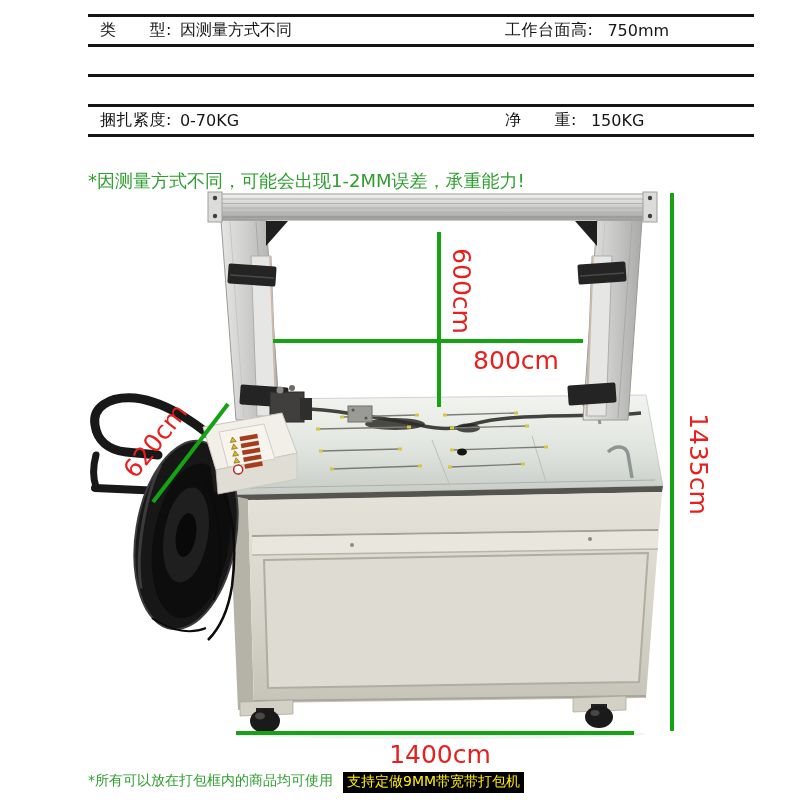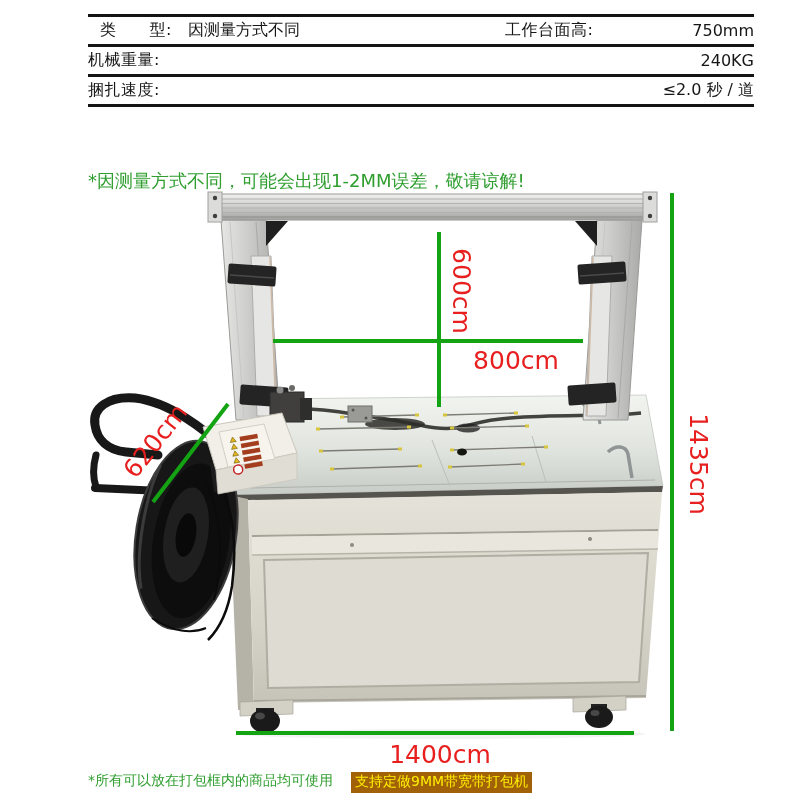--- a/index.html
+++ b/index.html
@@ -11,68 +11,70 @@
   .spec-table{
     position:absolute;left:88px;top:14px;width:666px;
     border-top:3px solid #141414;
     color:#161616;font-size:16px;
   }
   .spec-row{
     display:flex;align-items:center;height:30px;box-sizing:border-box;
     border-bottom:3px solid #141414;
   }
   .cell{display:flex;align-items:center;white-space:nowrap;}
-  .cell-left{width:417px;padding-left:12px;box-sizing:border-box;gap:16px;}
-  .cell-right{flex:1;gap:5px;justify-content:space-between;}
+  .cell-left{width:417px;padding-left:12px;box-sizing:border-box;gap:8px;}
+  .cell-right{flex:1;gap:14px;}
   .spec-label{letter-spacing:.5px;}
   
   .disclaimer{
     position:absolute;left:88px;top:169px;font-size:18px;color:#2f9e2f;white-space:nowrap;
   }
   
   .machine-svg{position:absolute;left:0;top:0;}
   .dim-label{fill:#e71f1f;font-size:25px;font-family:"DejaVu Sans","Liberation Sans",sans-serif;}
   
   .footer-note{
     position:absolute;left:88px;top:772px;font-size:14px;color:#2f9e2f;
     display:flex;align-items:flex-start;white-space:nowrap;
   }
   .footer-highlight{
-    background:#a16207;color:#ffef00;padding:1px 4px 2px 4px;margin-left:18px;
+    background:#000000;color:#ffef00;padding:1px 4px 2px 4px;margin-left:10px;
   }
 </style>
 </head>
 <body>
 
 <div class="spec-table">
   <div class="spec-row">
     <div class="cell cell-left">
       <span class="spec-label">类　　型:</span>
       <span>因测量方式不同</span>
     </div>
     <div class="cell cell-right">
       <span class="spec-label">工作台面高:</span>
       <span>750mm</span>
     </div>
   </div>
   <div class="spec-row">
+  </div>
+  <div class="spec-row">
+  </div>
+  <div class="spec-row">
+    <div class="cell cell-left">
+      <span class="spec-label">捆扎紧度:</span>
+      <span>0-70KG</span>
+    </div>
     <div class="cell cell-right">
-      <span class="spec-label">机械重量:</span>
-      <span>240KG</span>
-    </div>
-  </div>
-  <div class="spec-row">
-    <div class="cell cell-right">
-      <span class="spec-label">捆扎速度:</span>
-      <span>≤2.0 秒 / 道</span>
+      <span class="spec-label">净　　重:</span>
+      <span>150KG</span>
     </div>
   </div>
 </div>
 
-<div class="disclaimer">*因测量方式不同，可能会出现1-2MM误差，敬请谅解!</div>
+<div class="disclaimer">*因测量方式不同，可能会出现1-2MM误差，承重能力!</div>
 
 <svg class="machine-svg" width="800" height="800" viewBox="0 0 800 800">
   <defs>
     <linearGradient id="aluBar" x1="0" y1="0" x2="0" y2="1">
       <stop offset="0" stop-color="#f0f0ee"></stop>
         <stop offset="0.35" stop-color="#d8d8d6"></stop>
       <stop offset="0.7" stop-color="#bcbcba"></stop>
         <stop offset="1" stop-color="#a2a2a0"></stop>
     </linearGradient>
     <linearGradient id="aluPost" x1="0" y1="0" x2="1" y2="0">

